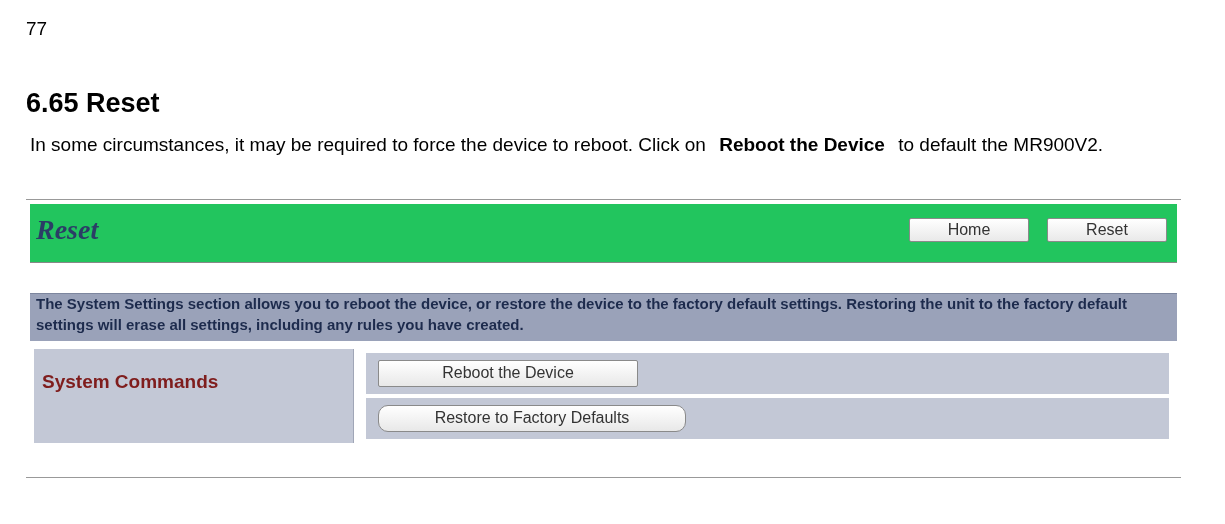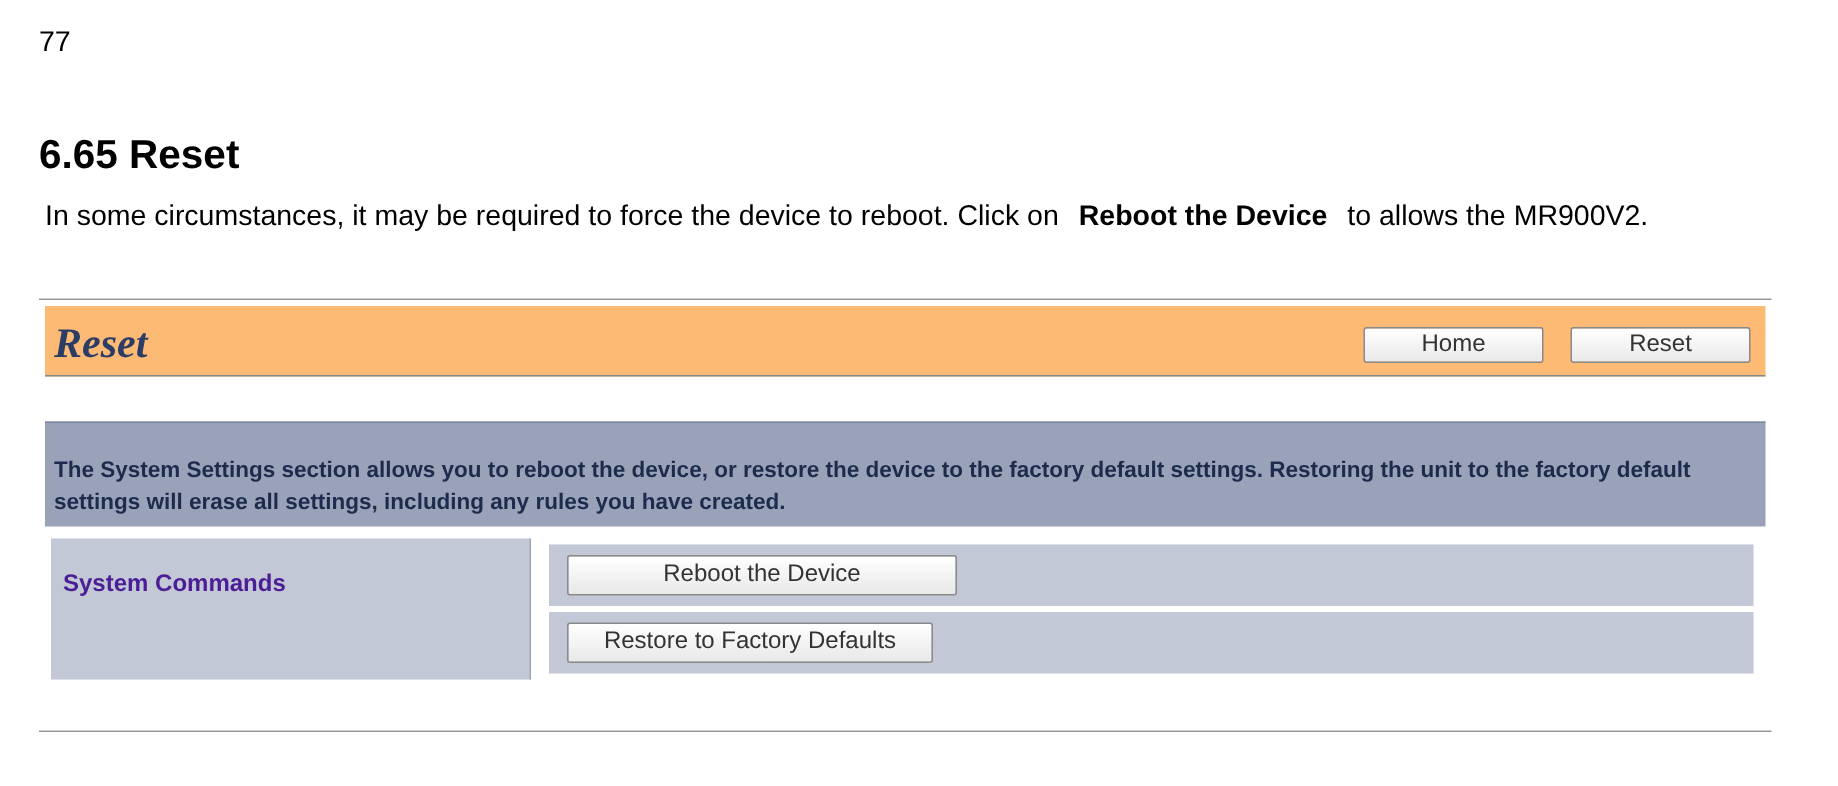--- a/index.html
+++ b/index.html
@@ -30,22 +30,22 @@
     .section-body .bold { font-weight: 700; }
     .panel {
       border-top: 1px solid #999;
       border-bottom: 1px solid #999;
       width: 1155px;
     }
     .panel-header {
       display: flex;
       align-items: center;
       justify-content: space-between;
-      background: #fdba74;
-      padding: 6px 2px 0 2px;
+      background: #22c55e;
+      padding: 6px 2px 12px 2px;
       border-bottom: 1px solid #888;
     }
     .panel-title {
       font-family: Georgia, "Times New Roman", serif;
       font-style: italic;
       font-weight: 700;
       color: #2b3d66;
       font-size: 28px;
     }
     .top-buttons { display: flex; gap: 10px; }
@@ -64,31 +64,31 @@
       height: 22px;
       background: #fff;
     }
     .info-bar {
       background: #9aa2b9;
       color: #1d2b4d;
       font-weight: 700;
       font-family: Arial, sans-serif;
       font-size: 15px;
       line-height: 1.35;
-      padding: 22px 6px 6px 6px;
+      padding: 0 6px 6px 6px;
       border-top: 1px solid #7d869e;
     }
     .commands-row { display: flex; }
     .commands-label {
       width: 320px;
       background: #c3c8d6;
-      color: #4c1d95;
+      color: #7f1d1d;
       font-weight: 700;
       font-family: Arial, sans-serif;
-      font-size: 16px;
+      font-size: 19px;
       padding: 22px 8px 0 8px;
       border-right: 1px solid #a0a6b7;
     }
     .commands-actions {
       flex: 1;
       background: #fff;
     }
     .action-row {
       background: #c3c8d6;
       padding: 3px 8px;
@@ -99,32 +99,32 @@
       background: linear-gradient(#ffffff, #e8e8e8);
       border: 1px solid #8a8a8a;
       border-radius: 2px;
       font-size: 16px;
       font-family: Arial, sans-serif;
       color: #333;
       cursor: pointer;
       display: block;
     }
     .action-btn.reboot { width: 260px; }
-    .action-btn.restore { width: 244px; }
+    .action-btn.restore { width: 308px; border-radius: 10px; }
     .below-gap { height: 22px; background: #fff; }
   </style>
 </head>
 <body>
 
 <div class="page-number">77</div>
 
 <div class="section-title">6.65 Reset</div>
 
 <div class="section-body">
-  <span>In some circumstances, it may be required to force the device to reboot. Click on </span><span class="bold">Reboot the Device</span><span> to allows the MR900V2.</span>
+  <span>In some circumstances, it may be required to force the device to reboot. Click on </span><span class="bold">Reboot the Device</span><span> to default the MR900V2.</span>
 </div>
 
 <div class="panel">
   <div class="panel-header">
     <div class="panel-title">Reset</div>
     <div class="top-buttons">
       <button class="top-btn">Home</button>
       <button class="top-btn">Reset</button>
     </div>
   </div>

